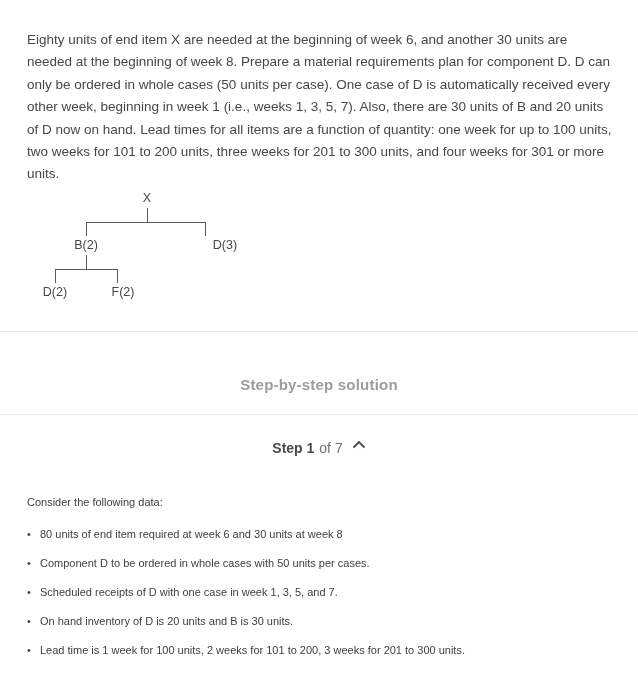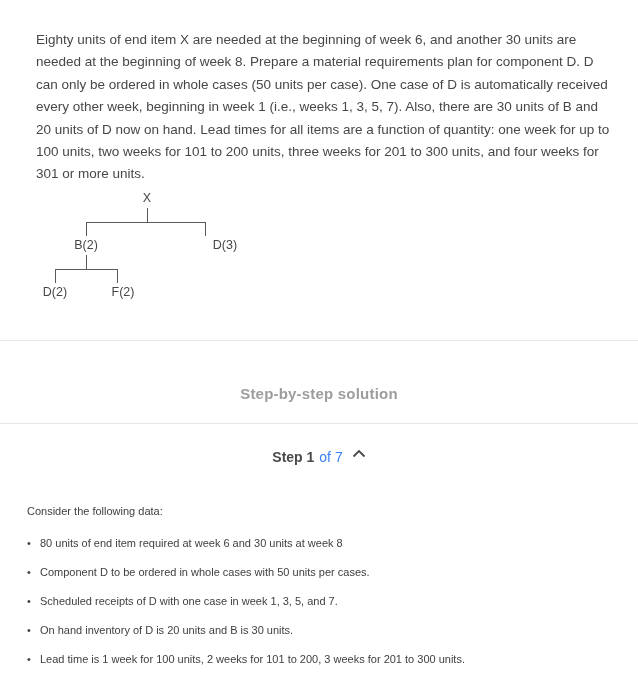--- a/index.html
+++ b/index.html
@@ -7,21 +7,21 @@
   body {
     width: 638px;
     height: 678px;
     background: #ffffff;
     font-family: "Liberation Sans", sans-serif;
     color: #474747;
     overflow: hidden;
   }
   .problem-text {
     margin: 0;
-    padding: 29px 26px 0 36px;
+    padding: 29px 26px 0 27px;
     font-size: 13.5px;
     line-height: 22.4px;
     color: #474747;
   }
   
   .tree {
     position: relative;
     margin: 5px 0 0 27px;
     width: 260px;
     height: 118px;
@@ -43,21 +43,21 @@
     white-space: nowrap;
   }
   .node-x  { left: 120px; top: 0; }
   .node-b  { left: 59px;  top: 47px; }
   .node-d3 { left: 178px; top: 47px; margin-left: 20px; }
   .node-d2 { left: 28px;  top: 94px; }
   .node-f  { left: 90px;  top: 94px; padding-left: 12px; }
 
   .solution-title-section {
     border-top: 1px solid #e7e7e7;
-    margin-top: 31px;
+    margin-top: 22px;
     padding: 44px 0 21px;
     text-align: center;
   }
   .solution-title {
     margin: 0;
     font-size: 15px;
     font-weight: bold;
     color: #9d9d9d;
     letter-spacing: 0.2px;
   }
@@ -66,21 +66,21 @@
   }
   .step-header {
     display: flex;
     justify-content: center;
     align-items: flex-start;
     padding-top: 25px;
     font-size: 14px;
     cursor: pointer;
   }
   .step-label { font-weight: bold; color: #4a4a4a; }
-  .step-of { color: #3b82f6; margin-left: 5px; }
+  .step-of { color: #737373; margin-left: 5px; }
   .chevron {
     margin-left: 9px;
     display: inline-flex;
     align-items: center;
   }
   .step-body {
     padding: 36px 27px 0;
     font-size: 11px;
     color: #404040;
   }

